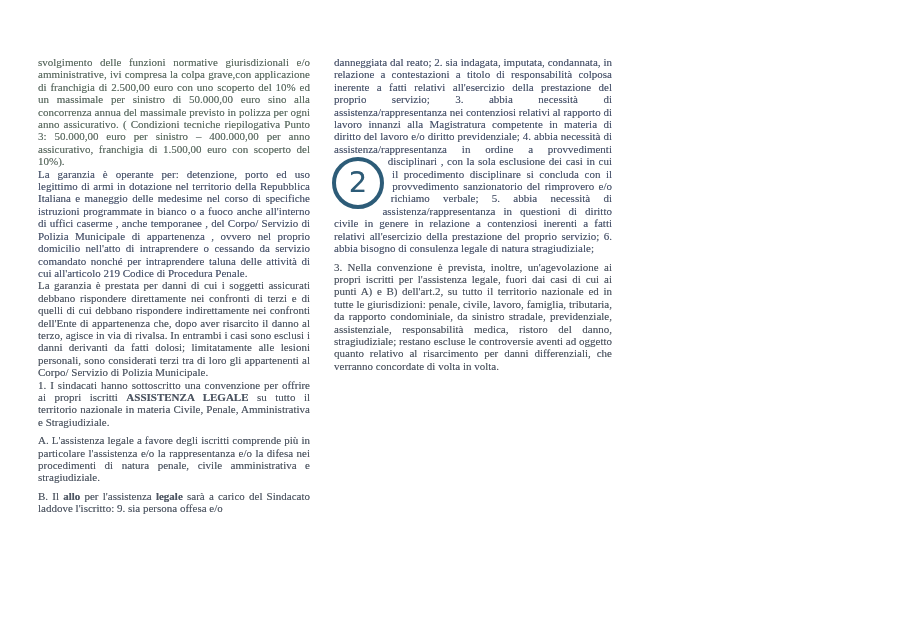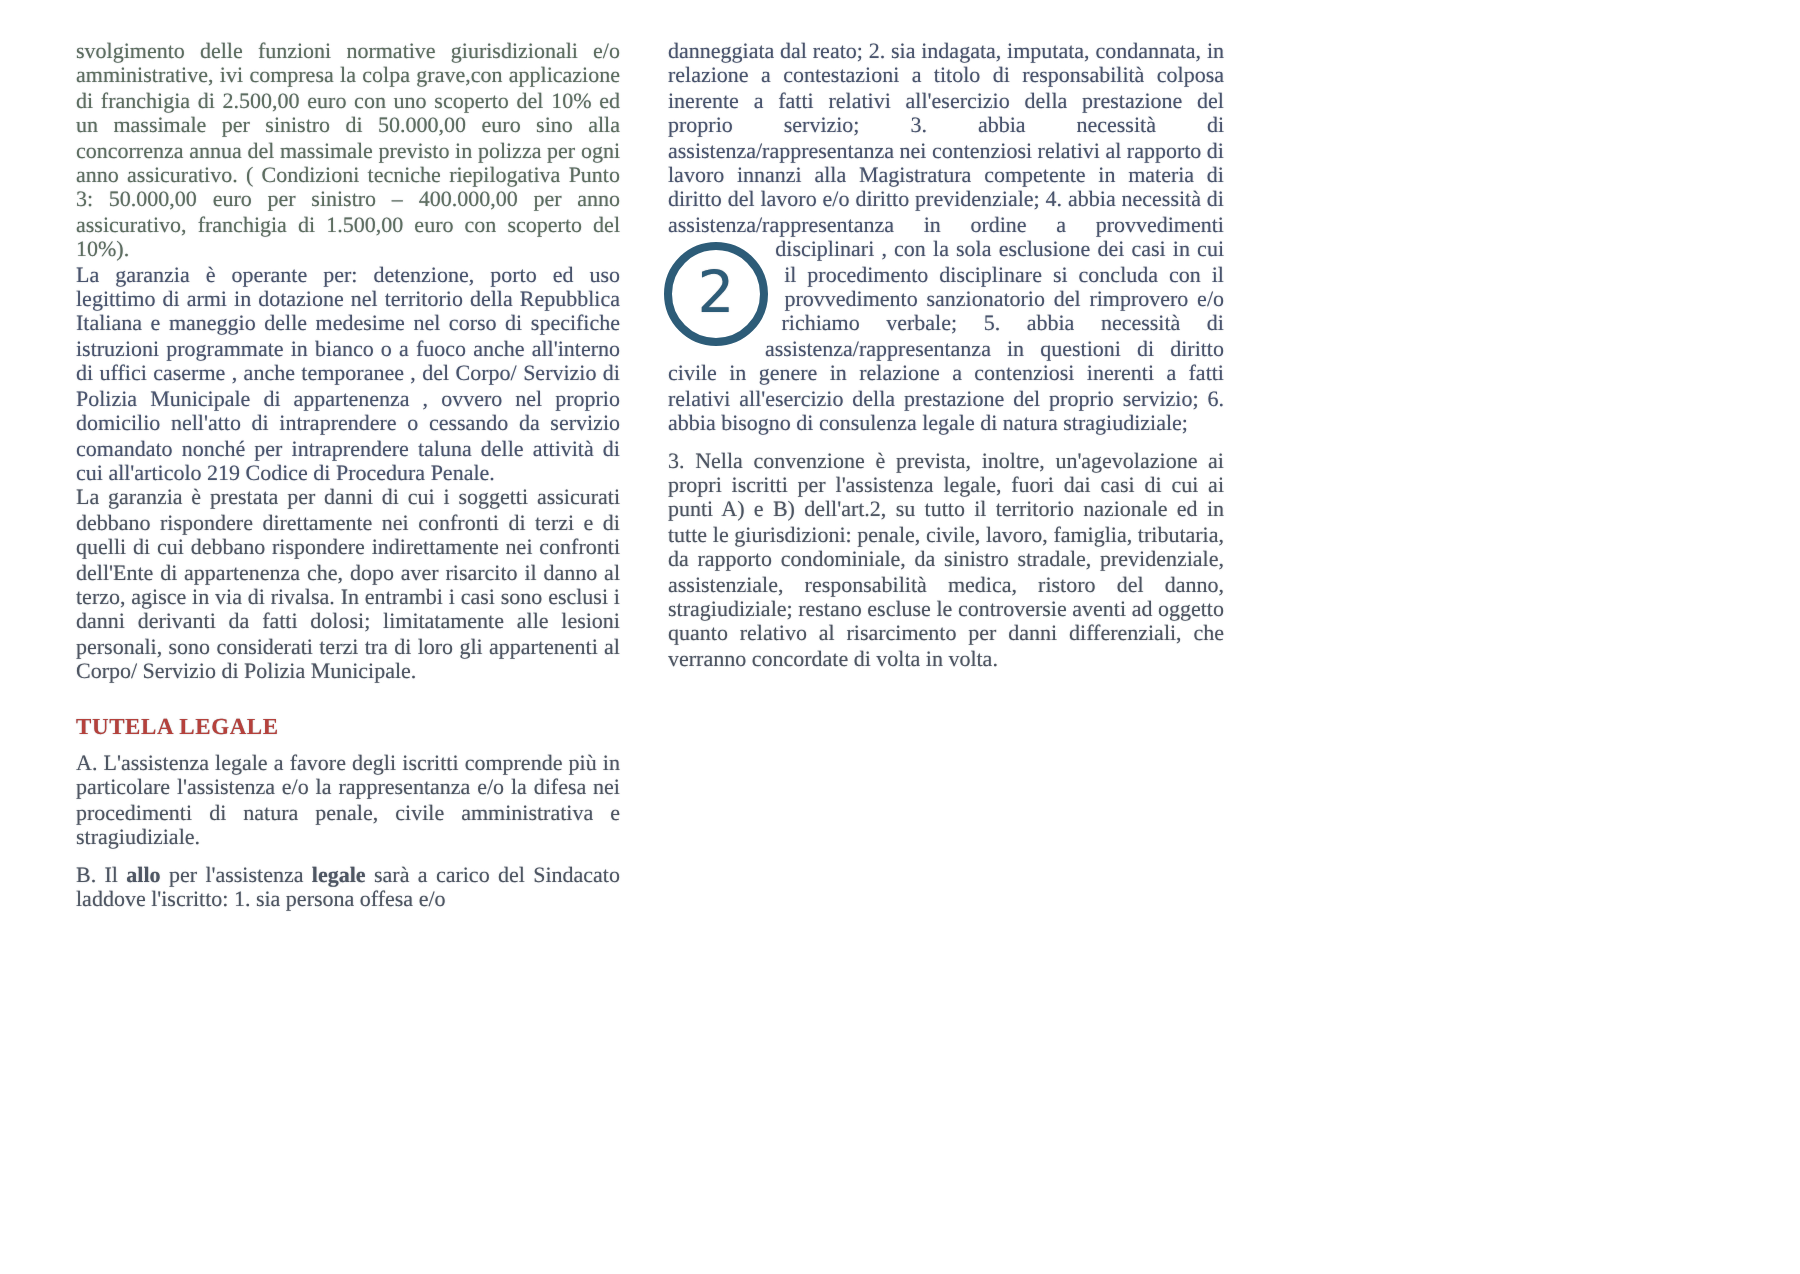--- a/index.html
+++ b/index.html
@@ -13,21 +13,21 @@
     font-family:"Liberation Serif", serif;
   }
   .doc{
     display:flex;gap:24px;
     padding:20px 0 0 38px;
     text-shadow:0 0 0.6px rgba(70,78,90,0.55);
   }
   .col{
     width:272px;flex:0 0 auto;
     font-size:11px;line-height:12.4px;
-    text-align:justify;color:var(--ink);
+    text-align:justify;color:var(--ink);margin-top:36px;
   }
   .col-right{width:278px;}
   .para{margin:0;}
   .gap{margin-top:11px;}
   .gap-sm{margin-top:6px;}
   .tint-green{color:var(--ink-green);}
   .tint-navy{color:var(--ink-navy);}
   .heading{
     color:var(--accent-red);
     font-weight:bold;font-size:11.5px;letter-spacing:0.3px;
@@ -52,27 +52,27 @@
 </head>
 <body>
 
 <div class="doc">
 
   <div class="col col-left">
     <p class="para tint-green">svolgimento delle funzioni normative giurisdizionali e/o amministrative, ivi compresa la colpa grave,con applicazione di franchigia di 2.500,00 euro con uno scoperto del 10% ed un massimale per sinistro di 50.000,00 euro  sino alla concorrenza annua del massimale previsto in polizza per ogni anno assicurativo. ( Condizioni tecniche riepilogativa Punto 3: 50.000,00 euro per sinistro – 400.000,00 per anno assicurativo, franchigia di 1.500,00 euro con scoperto del 10%).</p>
     <p class="para tint-navy">La garanzia è operante per: detenzione, porto ed uso legittimo di armi in dotazione nel territorio della Repubblica Italiana e maneggio delle medesime nel corso di specifiche istruzioni programmate in bianco o a fuoco anche all'interno di uffici caserme , anche temporanee , del Corpo/ Servizio di Polizia Municipale di appartenenza , ovvero nel proprio domicilio nell'atto di intraprendere o cessando da servizio comandato nonché per intraprendere taluna delle attività di cui all'articolo 219 Codice di Procedura Penale.</p>
     <p class="para">La garanzia è prestata per danni di cui i soggetti assicurati debbano rispondere direttamente nei confronti di terzi e di quelli di cui debbano rispondere indirettamente nei confronti dell'Ente di appartenenza che, dopo aver risarcito il danno al terzo, agisce in via di rivalsa. In entrambi i casi sono esclusi i danni derivanti da fatti dolosi; limitatamente alle lesioni personali, sono considerati terzi tra di loro gli appartenenti al Corpo/ Servizio di Polizia Municipale.</p>
 
-    <h2 class="heading">TUTELA LEGALE</h2>
 
+    <p class="para"><span>1. I sindacati hanno sottoscritto una convenzione per offrire ai propri iscritti </span><span class="emph">ASSISTENZA LEGALE</span><span> su tutto il territorio nazionale in materia Civile, Penale, Amministrativa e Stragiudiziale.</span></p>
 
 
     <p class="para gap-sm">A. L'assistenza legale a favore degli iscritti comprende più in particolare l'assistenza e/o la rappresentanza e/o la difesa nei procedimenti di natura penale, civile amministrativa e stragiudiziale.</p>
 
-    <p class="para gap-sm"><span>B. Il </span><span class="emph">allo</span><span> per l'assistenza </span><span class="emph">legale</span><span> sarà a carico del Sindacato laddove l'iscritto: 1. sia persona offesa e/o</span></p>
+    <p class="para gap-sm"><span>B. Il </span><span class="emph">allo</span><span> per l'assistenza </span><span class="emph">legale</span><span> sarà a carico del Sindacato laddove l'iscritto: 9. sia persona offesa e/o</span></p>
   </div>
 
   <div class="col col-right">
     <p class="para tint-navy">
       <span>danneggiata dal reato; 2. sia indagata, imputata, condannata, in relazione a contestazioni a titolo di responsabilità colposa inerente a fatti relativi all'esercizio della prestazione del proprio servizio; 3. abbia necessità di assistenza/rappresentanza nei contenziosi relativi al rapporto di lavoro innanzi alla Magistratura competente in materia di diritto del lavoro e/o diritto previdenziale; 4. abbia necessità di assistenza/rappresentanza in ordine a provvedimenti </span><span class="stamp">
           <span class="stamp-num">2</span>
         </span><span>disciplinari , con la sola esclusione dei casi in cui il procedimento disciplinare si concluda con il provvedimento sanzionatorio del rimprovero e/o richiamo verbale; 5. abbia necessità di assistenza/rappresentanza in questioni di diritto civile in genere in relazione a contenziosi inerenti a fatti relativi all'esercizio della prestazione del proprio servizio; 6. abbia bisogno di consulenza legale di natura stragiudiziale;</span>
     </p>
     <p class="para gap-sm">3. Nella convenzione è prevista, inoltre, un'agevolazione ai propri iscritti per l'assistenza legale, fuori dai casi di cui ai punti A) e B) dell'art.2, su tutto il territorio nazionale ed in tutte le giurisdizioni: penale, civile, lavoro, famiglia, tributaria, da rapporto condominiale, da sinistro stradale, previdenziale, assistenziale, responsabilità medica, ristoro del danno, stragiudiziale; restano escluse le controversie aventi ad oggetto quanto relativo al risarcimento per danni differenziali, che verranno concordate di volta in volta.</p>
   </div>

